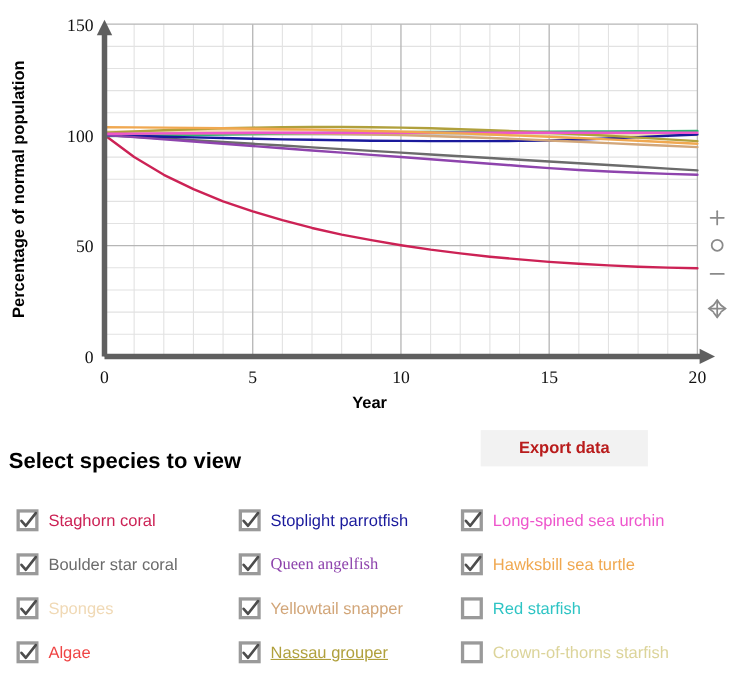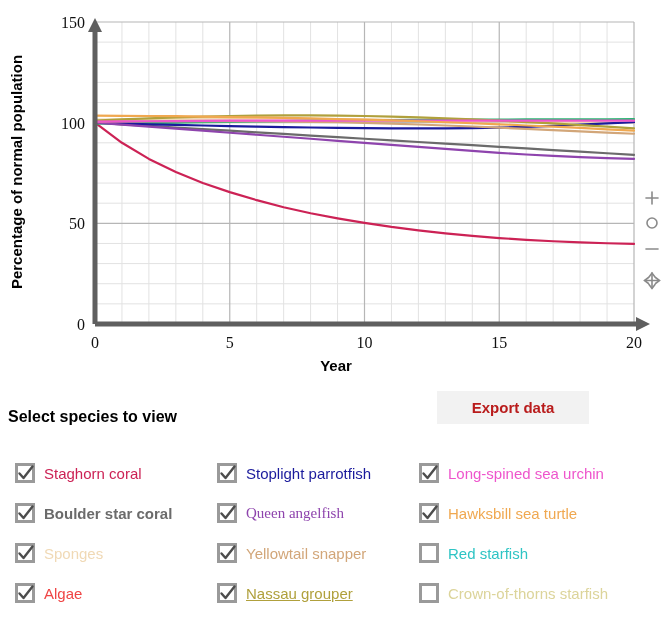--- a/index.html
+++ b/index.html
@@ -62,21 +62,21 @@
     position: absolute;
     left: 0;
     top: 0;
     width: 672px;
     height: 52px;
   }
   #select-title {
     position: absolute;
     left: 8px;
     top: 28px;
-    font-size: 16px;
+    font-size: 20px;
     font-weight: bold;
     color: #000000;
     white-space: nowrap;
   }
   #export-button {
     position: absolute;
     left: 437px;
     top: 391px;
     width: 152px;
     height: 33px;
@@ -271,21 +271,21 @@
           </svg>
         </span>
         <span class="species-label" style="color: rgb(238, 85, 204);">Long-spined sea urchin</span>
       </div>
       <div class="species-item">
         <span class="checkbox" style="border-color: rgb(154, 154, 154);">
           <svg viewBox="0 0 20 20">
             <path d="M3.5 10.5 L7.5 15 L16.5 3.5" fill="none" stroke="#4d4d4d" stroke-width="2.4" stroke-linecap="round" stroke-linejoin="round"></path>
           </svg>
         </span>
-        <span class="species-label" style="color: rgb(107, 107, 107); font-weight: bold;">Boulder star coral</span>
+        <span class="species-label" style="color: rgb(107, 107, 107);">Boulder star coral</span>
       </div>
       <div class="species-item">
         <span class="checkbox" style="border-color: rgb(154, 154, 154);">
           <svg viewBox="0 0 20 20">
             <path d="M3.5 10.5 L7.5 15 L16.5 3.5" fill="none" stroke="#4d4d4d" stroke-width="2.4" stroke-linecap="round" stroke-linejoin="round"></path>
           </svg>
         </span>
         <span class="species-label" style="color: rgb(142, 68, 173); font-family: Liberation Serif, serif;">Queen angelfish</span>
       </div>
       <div class="species-item">

